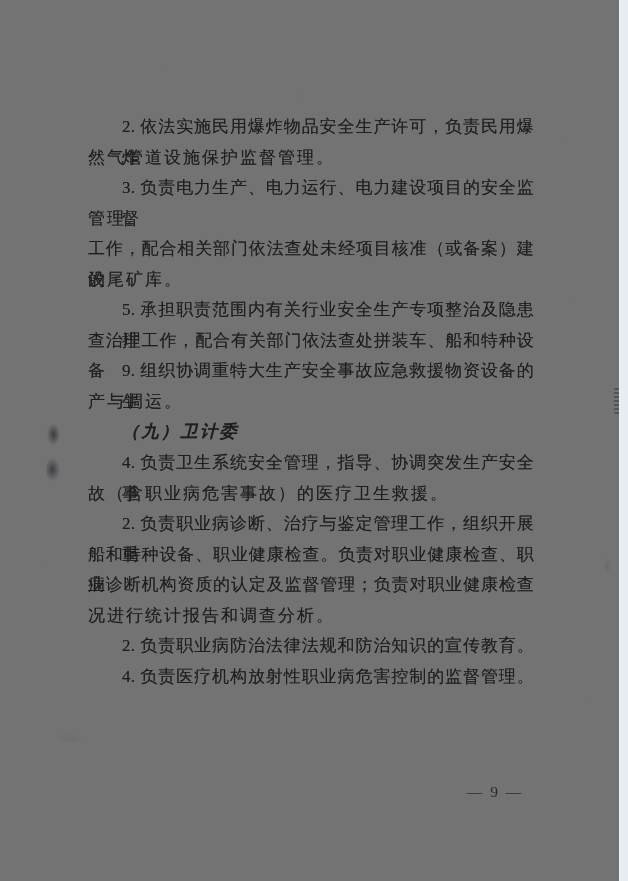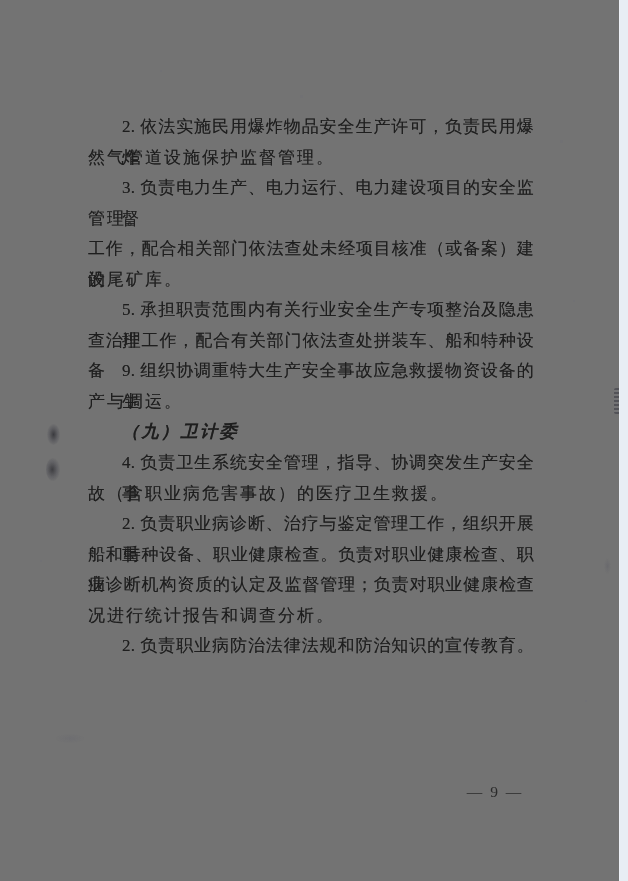--- a/index.html
+++ b/index.html
@@ -111,20 +111,21 @@
       <div class="line indent justify">9. 组织协调重特大生产安全事故应急救援物资设备的生</div>
       <div class="line">产与调运。</div>
       <div class="line indent bold">（九）卫计委</div>
       <div class="line indent justify">4. 负责卫生系统安全管理，指导、协调突发生产安全事</div>
       <div class="line">故（含职业病危害事故）的医疗卫生救援。</div>
       <div class="line indent justify">2. 负责职业病诊断、治疗与鉴定管理工作，组织开展重</div>
       <div class="line justify">船和特种设备、职业健康检查。负责对职业健康检查、职业</div>
       <div class="line justify">病诊断机构资质的认定及监督管理；负责对职业健康检查</div>
       <div class="line">况进行统计报告和调查分析。</div>
       <div class="line indent justify">2. 负责职业病防治法律法规和防治知识的宣传教育。</div>
+      <div class="line indent justify">4. 负责医疗机构放射性职业病危害控制的监督管理。</div>
     </div>
 
   <div class="page-number">— 9 —</div>
 
   <div class="artifact smudge-1"></div>
   <div class="artifact smudge-2"></div>
   <div class="artifact smudge-3"></div>
   <div class="artifact smudge-4"></div>
   <div class="artifact smudge-5"></div>
   <div class="speck sp1"></div>

